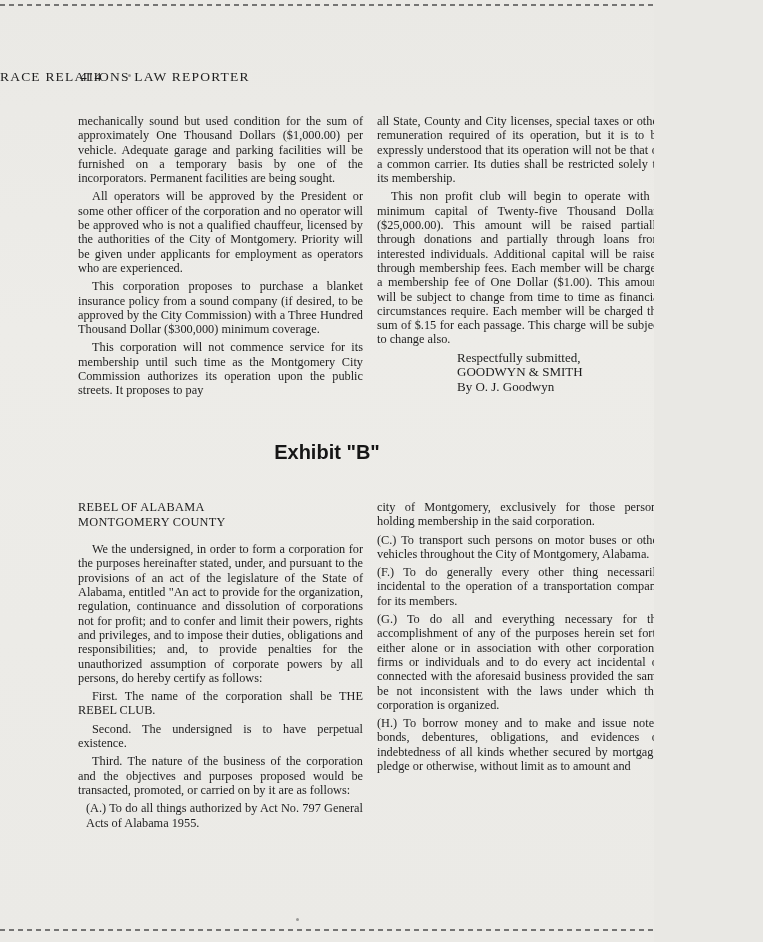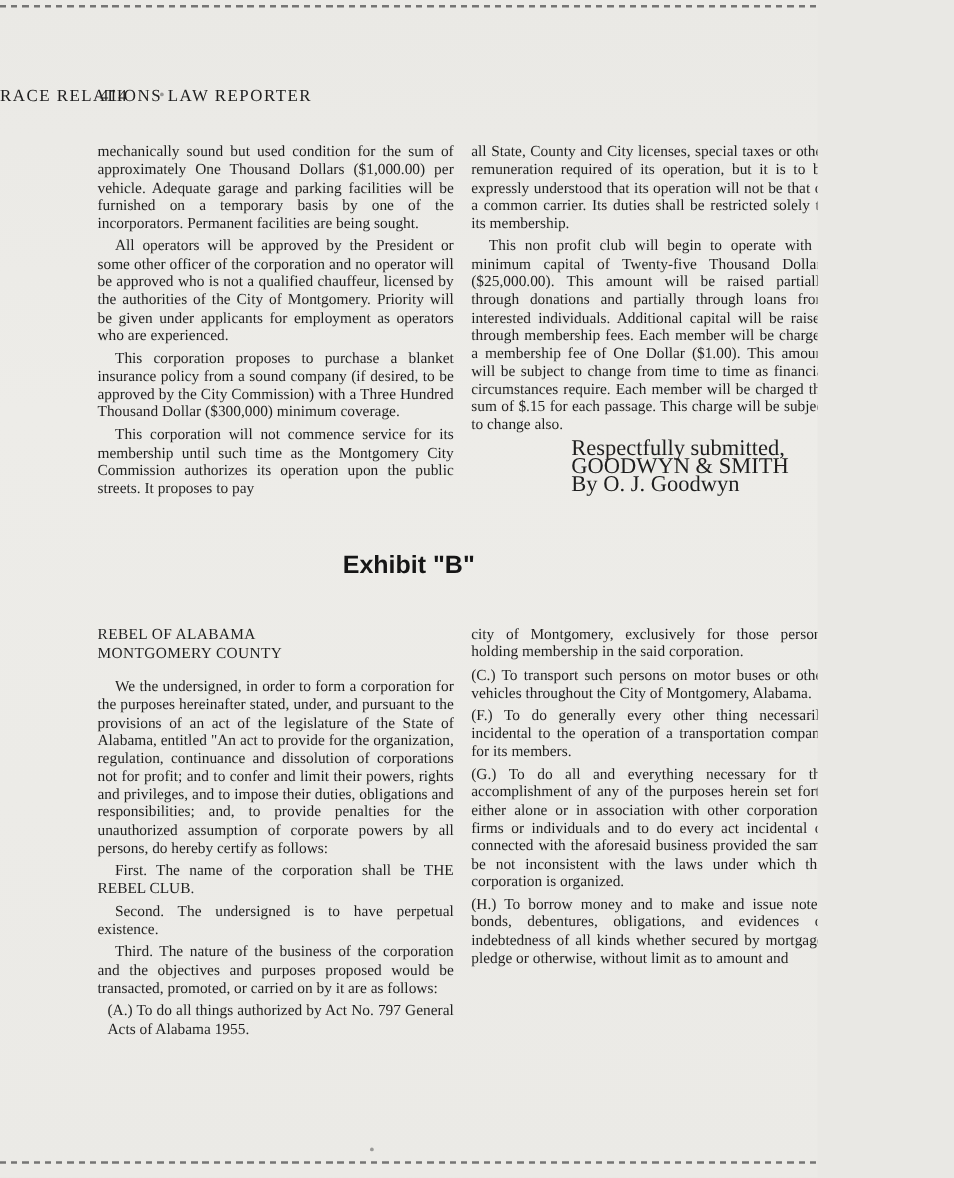--- a/index.html
+++ b/index.html
@@ -38,41 +38,41 @@
     text-align: left;
     font-size: 13.5px;
     letter-spacing: 1.2px;
   }
 
   .columns {
     position: absolute;
     left: 78px;
     width: 584px;
     display: flex;
-    justify-content: space-between;
+    gap: 14px;
   }
   .section1 { top: 114px; }
   .section2 { top: 500px; }
   .col { flex: 0 0 285px; width: 285px; }
 
   .col p {
     margin: 0 0 4px 0;
     font-size: 12.3px;
     line-height: 14.3px;
     text-align: justify;
     hyphens: none;
   }
   p.indent { text-indent: 14px; }
   p.noindent { text-indent: 0; }
   p.item { padding-left: 8px; text-indent: 0; }
 
   .signature {
     margin-top: 3px;
     padding-left: 80px;
-    font-size: 18px;
+    font-size: 13px;
     line-height: 14.6px;
   }
   .col-heading {
     font-size: 12.3px;
     line-height: 14.6px;
     margin-bottom: 13px;
     letter-spacing: 0.3px;
   }
   .exhibit-heading {
     position: absolute;

